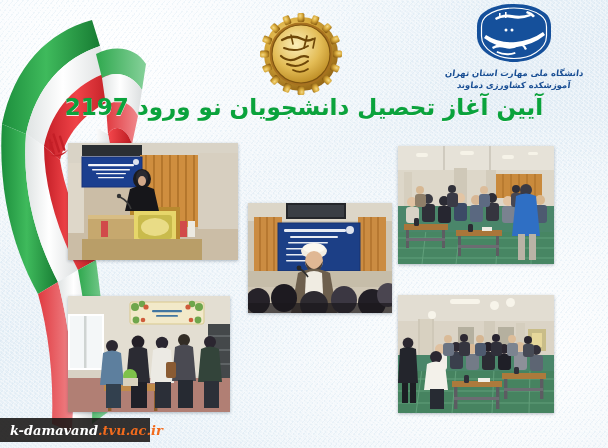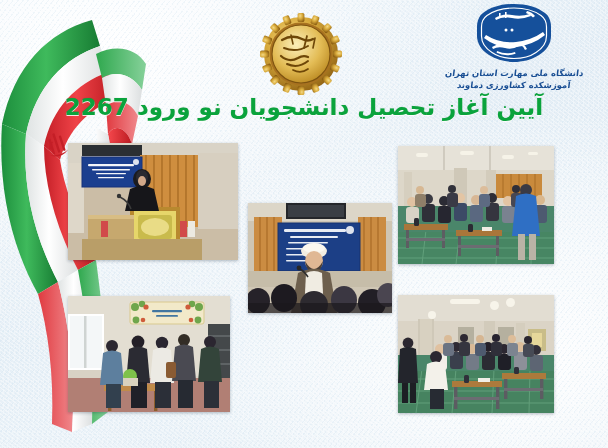--- a/index.html
+++ b/index.html
@@ -259,21 +259,21 @@
           <path d="M17,45 q6,-4 13,-2 q7,2 13,-1 l1,2 q-7,4 -14,2 q-7,-2 -12,1 Z"></path>
           <path d="M46,41 q4,2 6,6 l-2,1 q-2,-4 -5,-5.5 Z"></path>
           <path d="M22,49 q9,4 18,1 l.6,1.8 q-10,3.4 -19,-1 Z"></path>
         </g>
       </svg>
     </div>
     <div class="logo-line" id="logo-line-1">دانشگاه ملی مهارت استان تهران</div>
     <div class="logo-line" id="logo-line-2">آموزشکده کشاورزی دماوند</div>
   </div>
 
-  <div id="event-title">آیین آغاز تحصیل دانشجویان نو ورود 2267</div>
+  <div id="event-title">آیین آغاز تحصیل دانشجویان نو ورود 2197</div>
 
   <div class="photo" id="photo-top-left">
     <svg viewBox="0 0 170 117" preserveAspectRatio="none" xmlns="http://www.w3.org/2000/svg">
       <rect width="170" height="117" fill="#cbbda6"></rect>
 
       <rect x="0" y="0" width="170" height="22" fill="#d9d3c6"></rect>
       <rect x="14" y="2" width="60" height="11" fill="#2b2f33"></rect>
 
       <rect x="72" y="12" width="58" height="72" fill="#cf8e3f"></rect>
       <g stroke="#a96d26" stroke-width="1.4">
@@ -633,14 +633,17 @@
         <rect x="106" y="84" width="3.4" height="20" fill="#5c5c62"></rect>
         <rect x="142" y="84" width="3.4" height="20" fill="#5c5c62"></rect>
         <rect x="106" y="93" width="39" height="3" fill="#6c6c72"></rect>
       </g>
       <rect x="66" y="80" width="5" height="8" rx="1.5" fill="#30303a"></rect>
       <rect x="116" y="72" width="5" height="7" rx="1.5" fill="#30303a"></rect>
       <rect x="80" y="83" width="12" height="4" fill="#f1eee6"></rect>
     </svg>
   </div>
 
+  <div id="watermark-bar">
+    <span id="watermark-text"><span id="watermark-name">k-damavand</span><span id="watermark-domain">.tvu.ac.ir</span></span>
+  </div>
 
 </div>
 
 </body></html>

